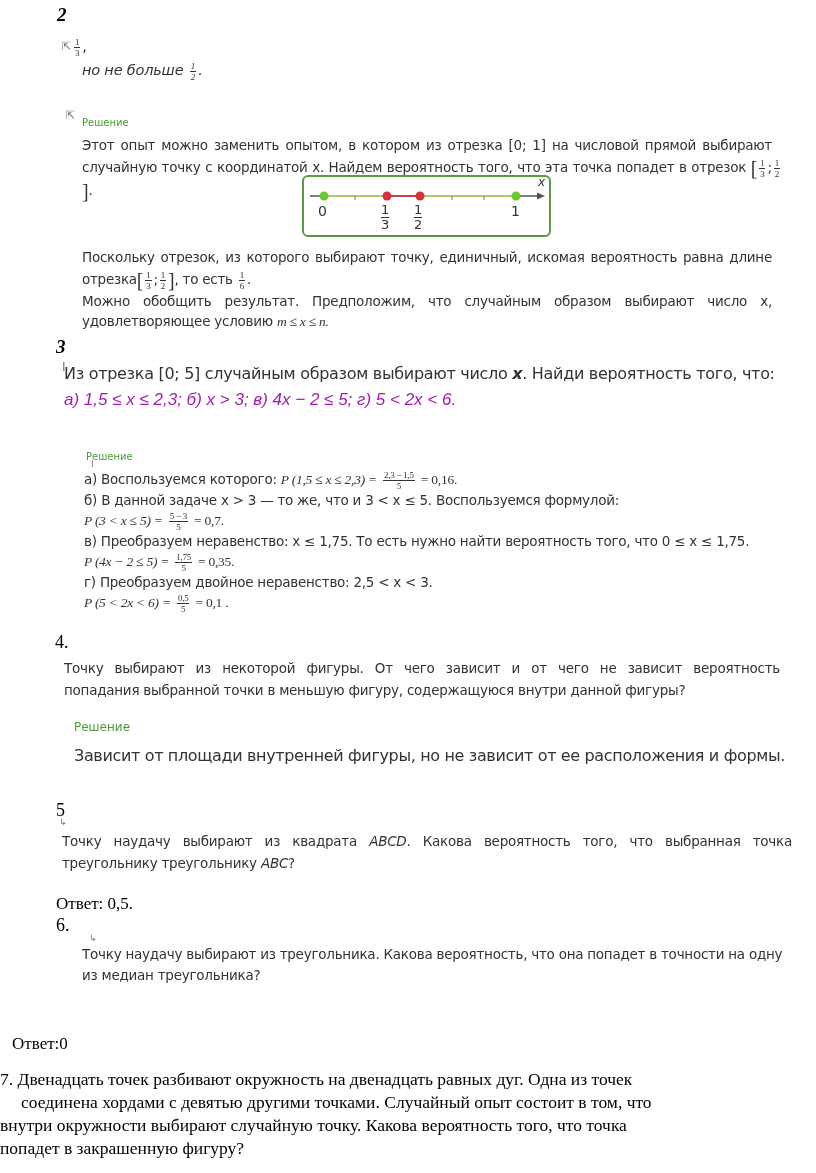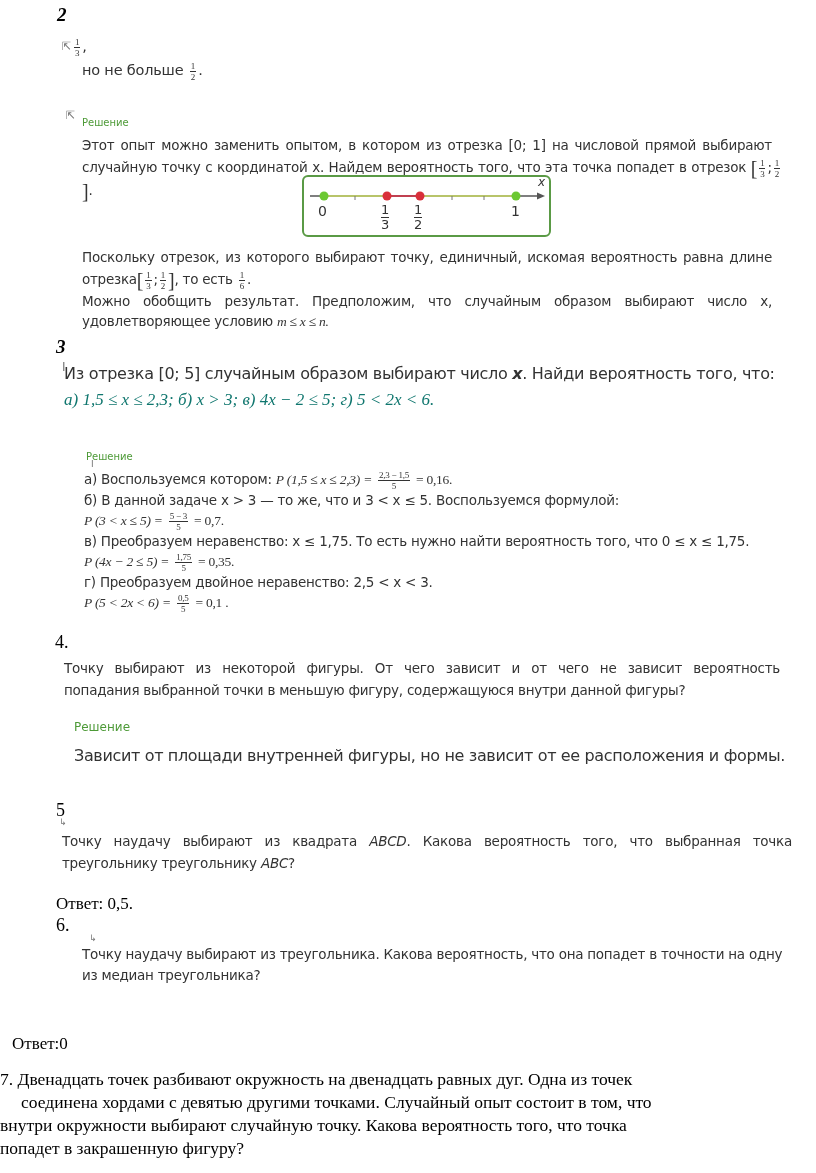--- a/index.html
+++ b/index.html
@@ -1,21 +1,21 @@
 <!DOCTYPE html>
 <html><head>
 <meta charset="utf-8">
 <style>
   html, body { margin: 0; padding: 0; background: #ffffff; }
   body { width: 816px; height: 1173px; position: relative; overflow: hidden; color: #2a2a2a; }
   .abs { position: absolute; }
   .num-bold { font-family: "Liberation Serif", serif; font-weight: bold; font-style: italic; font-size: 19px; color: #000; }
   .num-plain { font-family: "Liberation Serif", serif; font-size: 18px; color: #000; }
   .sans { font-family: "DejaVu Sans", sans-serif; color: #333; }
-  .serif { font-family: Liberation Serif, serif; color: #0f766e; }
+  .serif { font-family: Liberation Sans, sans-serif; color: #a21caf; }
   .task { font-size: 14.5px; line-height: 24px; letter-spacing: -0.2px; }
   .task-large { font-size: 16px; line-height: 26px; letter-spacing: -0.3px; }
   .body-text { font-size: 13.5px; line-height: 22px; letter-spacing: -0.25px; text-align: justify; }
   .sol-label { font-family: "DejaVu Sans", sans-serif; color: #4d9a37; font-size: 10px; }
   .sol-label-lg { font-family: "DejaVu Sans", sans-serif; color: #4d9a37; font-size: 12px; }
   .math { font-family: "Liberation Serif", serif; font-style: normal; }
   .mi { font-family: "Liberation Serif", serif; font-style: italic; }
   .frac { display: inline-flex; flex-direction: column; align-items: center; vertical-align: middle; font-family: "Liberation Serif", serif; font-size: 9px; line-height: 10px; margin: 0 2px; }
   .frac .n { border-bottom: 1px solid #333; padding: 0 1px; }
   .br { font-size: 20px; font-family: "Liberation Serif", serif; vertical-align: middle; }
@@ -29,21 +29,21 @@
 
 <div class="abs num-bold" style="left:57px; top:4px;">2</div>
 
 <div class="abs cursor" style="left:62px; top:40px;">⇱</div>
 <div class="abs sans task" style="left:72px; top:34px; width:740px;">
   <span class="frac">
       <span class="n">1</span>
       <span>3</span>
     </span>,
 </div>
-<div class="abs sans task" style="left:82px; top:58px;">
+<div class="abs sans task" style="left:82px; top:58px;font-style:italic;">
   <span>но не больше</span>
   <span class="frac">
       <span class="n">1</span>
       <span>2</span>
     </span>.
 </div>
 
 <div class="abs cursor" style="left:66px; top:109px;">⇱</div>
 <div class="abs sol-label" style="left:82px; top:117px;">Решение</div>
 
@@ -115,21 +115,21 @@
 <div class="abs cursor" style="left:62px; top:360px; font-size:12px;">I</div>
 <div class="abs sans task-large" style="left:64px; top:361px;">
   <span>Из отрезка [0; 5] случайным образом выбирают число</span> <b><i>x</i></b><span>. Найди вероятность того, что:</span>
 </div>
 <div class="abs serif" style="left:64px; top:390px; font-size:17px; font-style:italic;">а) 1,5 ≤ x ≤ 2,3; б) x &gt; 3; в) 4x − 2 ≤ 5; г) 5 &lt; 2x &lt; 6.</div>
 
 <div class="abs sol-label" style="left:86px; top:451px;">Решение</div>
 <div class="abs cursor" style="left:91px; top:459px; font-size:9px;">I</div>
 
 <div class="abs sans body-text" style="left:84px; top:468px;">
-  <span>а) Воспользуемся котором:</span> <span class="mi">P (1,5 ≤ x ≤ 2,3) =</span>
+  <span>а) Воспользуемся которого:</span> <span class="mi">P (1,5 ≤ x ≤ 2,3) =</span>
   <span class="frac">
       <span class="n">2,3 − 1,5</span>
       <span>5</span>
     </span>
   <span class="math">= 0,16.</span>
 </div>
 <div class="abs sans body-text" style="left:84px; top:489px;">б) В данной задаче x &gt; 3 — то же, что и 3 &lt; x ≤ 5. Воспользуемся формулой:</div>
 <div class="abs sans body-text" style="left:84px; top:509px;">
   <span class="mi">P (3 &lt; x ≤ 5) =</span>
   <span class="frac">

